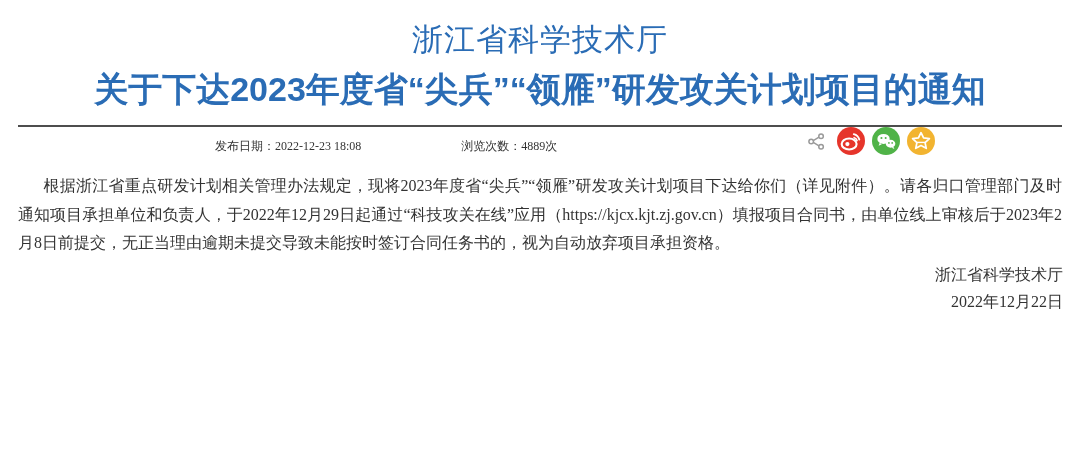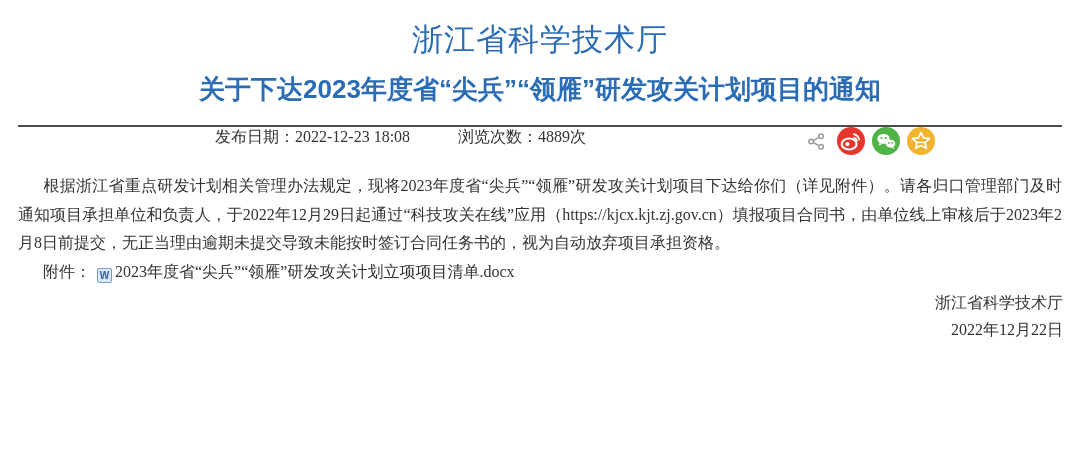--- a/index.html
+++ b/index.html
@@ -18,39 +18,39 @@
     font-family: "Liberation Sans", "DejaVu Sans", sans-serif;
     font-size: 31px; line-height: 37px;
     font-weight: 500;
     color: #2a6cb5;
     letter-spacing: 1px;
   }
   .doc-title {
     margin: 14px 0 0 0;
     text-align: center;
     font-family: "Liberation Sans", "DejaVu Sans", sans-serif;
-    font-size: 26px; line-height: 34px;
+    font-size: 34px; line-height: 34px;
     font-weight: 700;
     color: #2a6cb5;
   }
   .title-divider {
     margin: 19px 18px 0 18px;
     border: none;
     border-top: 2px solid #4d4d4d;
     height: 0;
   }
 
   .meta-bar {
-    display: flex; align-items: flex-start;
+    display: flex; align-items: flex-end;
     height: 39px;
-    padding: 0 18px;
-    font-size: 16px; color: #333333;
+    padding: 11px 18px;
+    font-size: 12px; color: #333333;
   }
   .meta-date { margin-left: 197px; white-space: nowrap; }
-  .meta-views { margin-left: 48px; white-space: nowrap; }
+  .meta-views { margin-left: 100px; white-space: nowrap; }
   .share-group {
     margin-left: auto; margin-right: 127px;
     display: flex; align-items: center; gap: 7px;
   }
   .share-group svg { display: block; cursor: pointer; }
   .round-icon { width: 28px; height: 28px; }
   .share-glyph { width: 19px; height: 19px; margin-right: 4px; }
 
   .article {
     margin-top: 6px;
@@ -132,21 +132,20 @@
       <svg class="round-icon" viewBox="0 0 24 24">
         <circle cx="12" cy="12" r="12" fill="#f2b430"></circle>
         <path d="M12 4.9 L14.2 9.4 L19.2 10.0 L15.5 13.4 L16.5 18.3 L12 15.9 L7.5 18.3 L8.5 13.4 L4.8 10.0 L9.8 9.4 Z" fill="none" stroke="#ffffff" stroke-width="1.5" stroke-linejoin="round"></path>
         <line x1="8.6" y1="13.2" x2="15.4" y2="13.2" stroke="#ffffff" stroke-width="1.2"></line>
       </svg>
     </span>
   </div>
 
   <div class="article">
     <p class="para">根据浙江省重点研发计划相关管理办法规定，现将2023年度省“尖兵”“领雁”研发攻关计划项目下达给你们（详见附件）。请各归口管理部门及时通知项目承担单位和负责人，于2022年12月29日起通过“科技攻关在线”应用（https://kjcx.kjt.zj.gov.cn）填报项目合同书，由单位线上审核后于2023年2月8日前提交，无正当理由逾期未提交导致未能按时签订合同任务书的，视为自动放弃项目承担资格。</p>
-    <p class="attach-row"><span>附件：</span><span class="doc-icon">W</span><a class="attach-link">2023年度省“尖兵”“领雁”研发攻关计划立项项目清单.docx</a></p>
   </div>
 
   <div class="signature">
     <div>浙江省科学技术厅</div>
     <div>2022年12月22日</div>
   </div>
 
 </div>
 
 </body></html>

